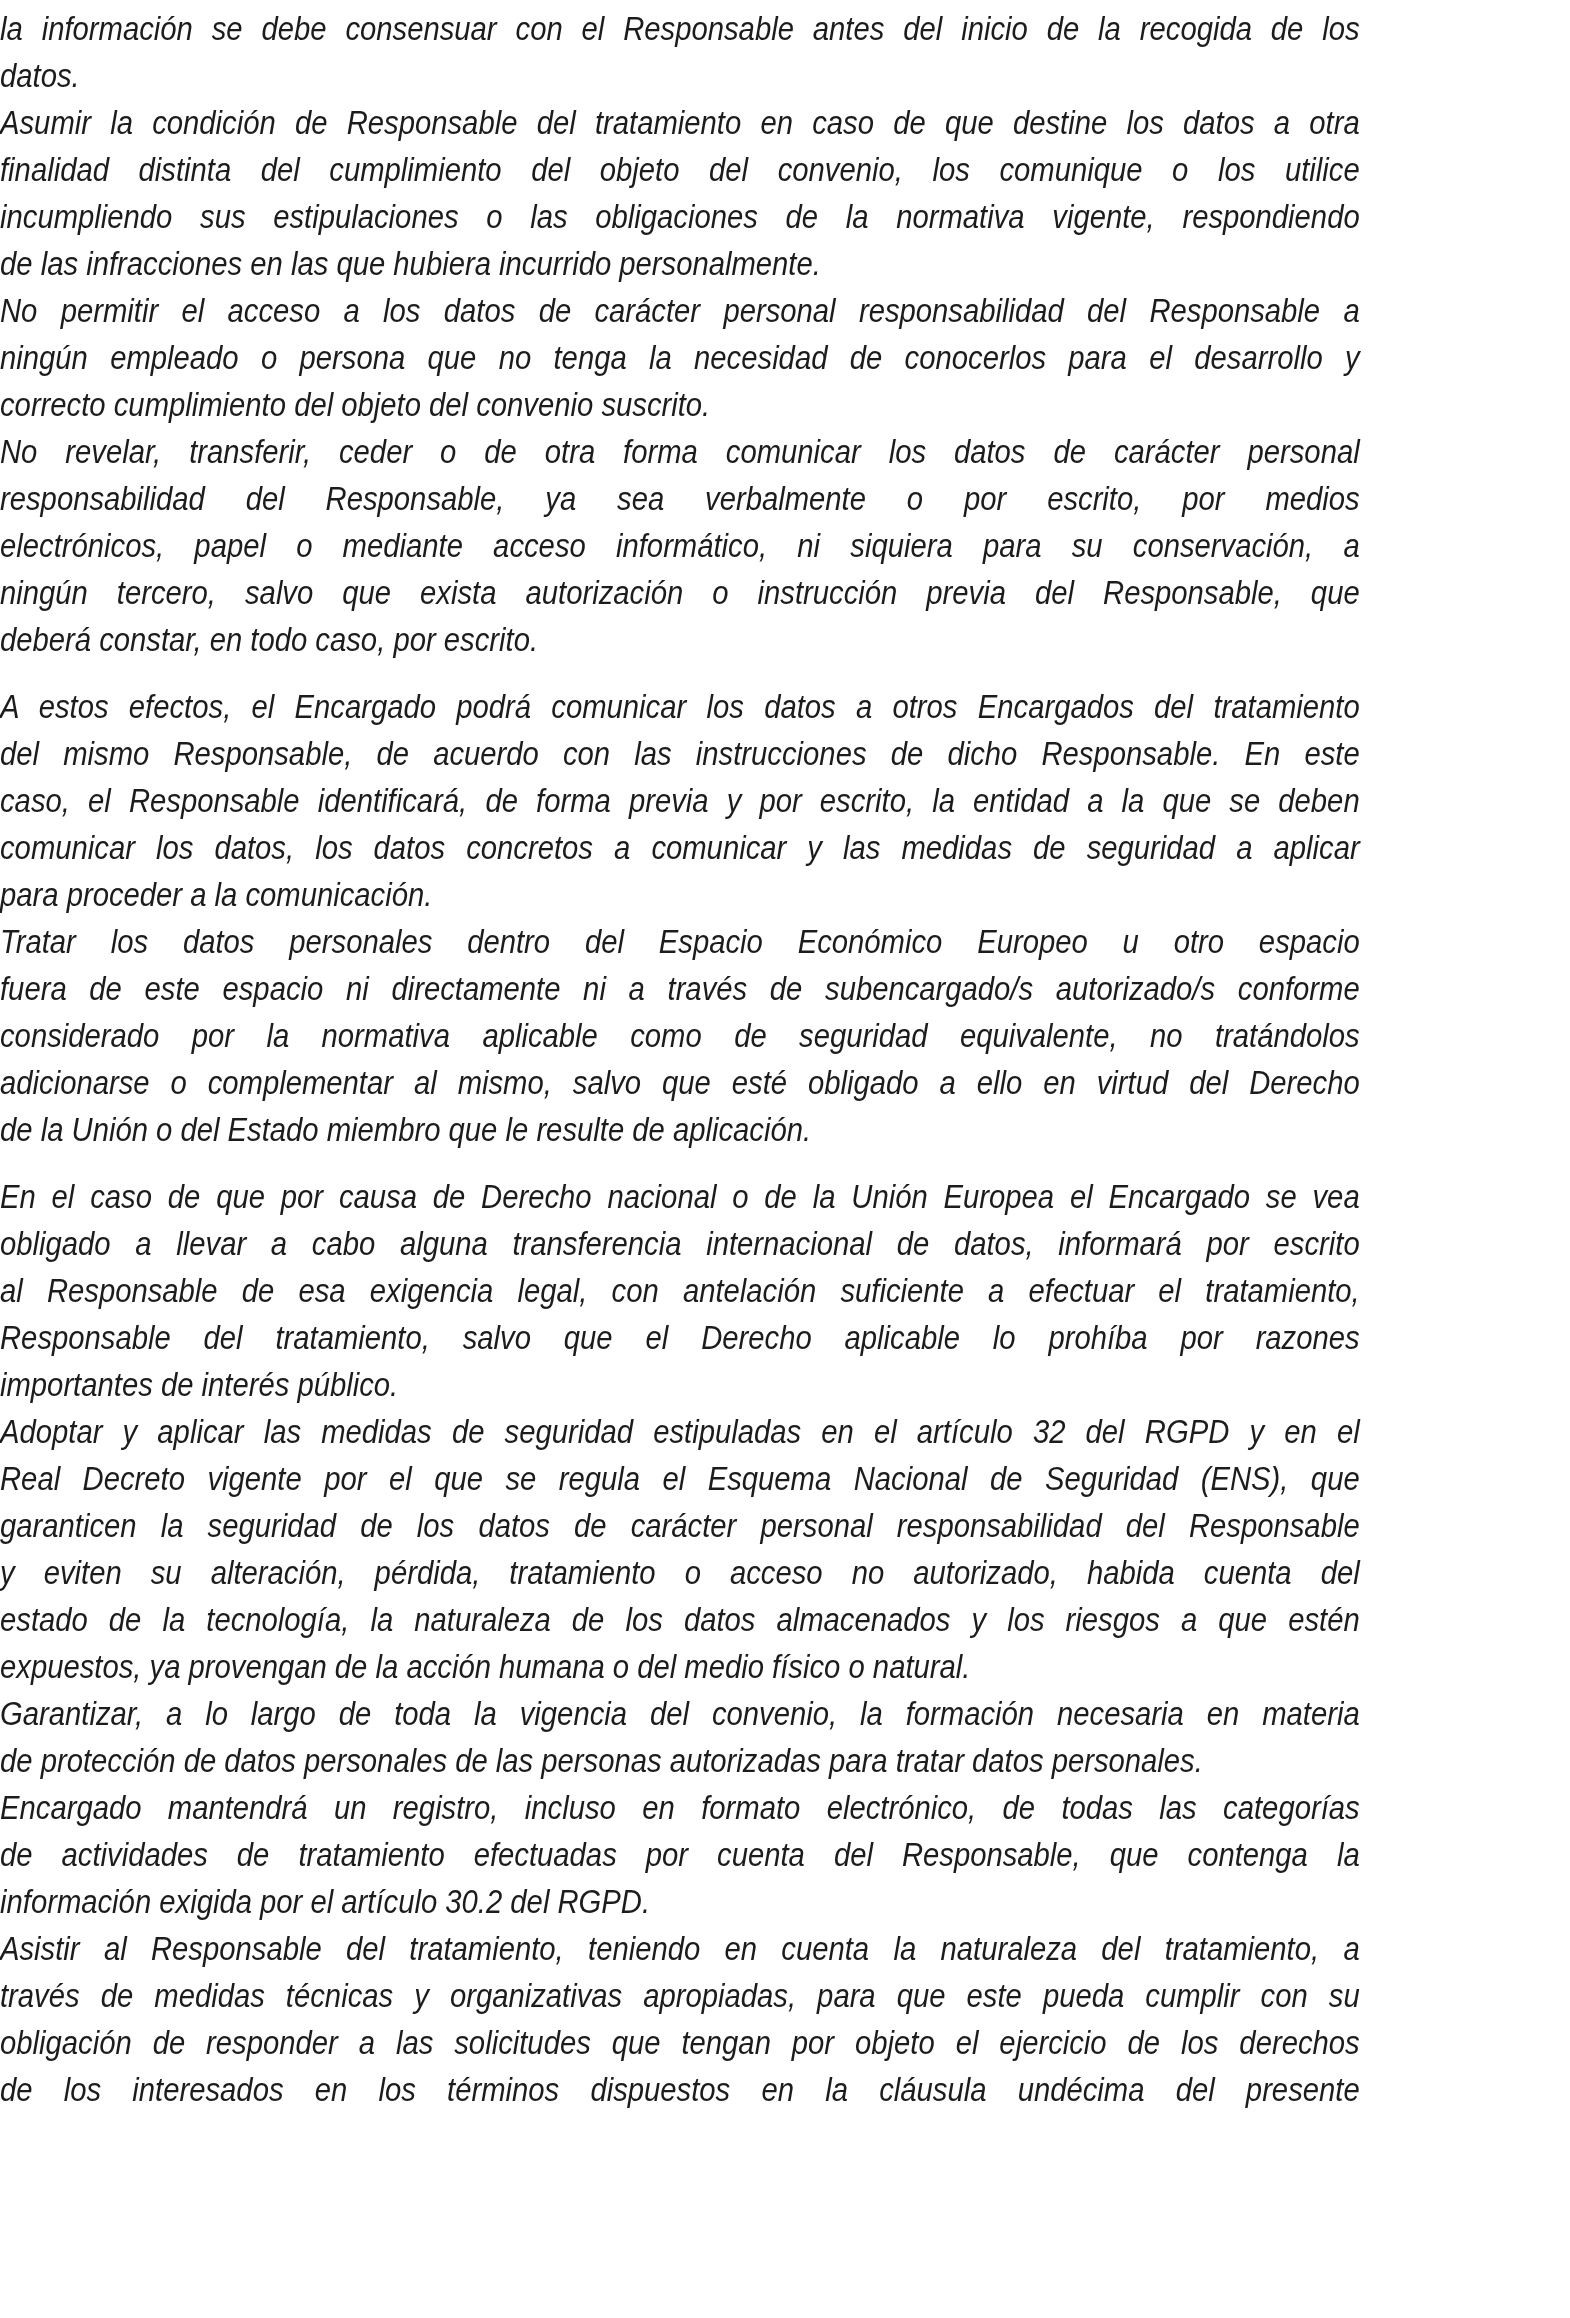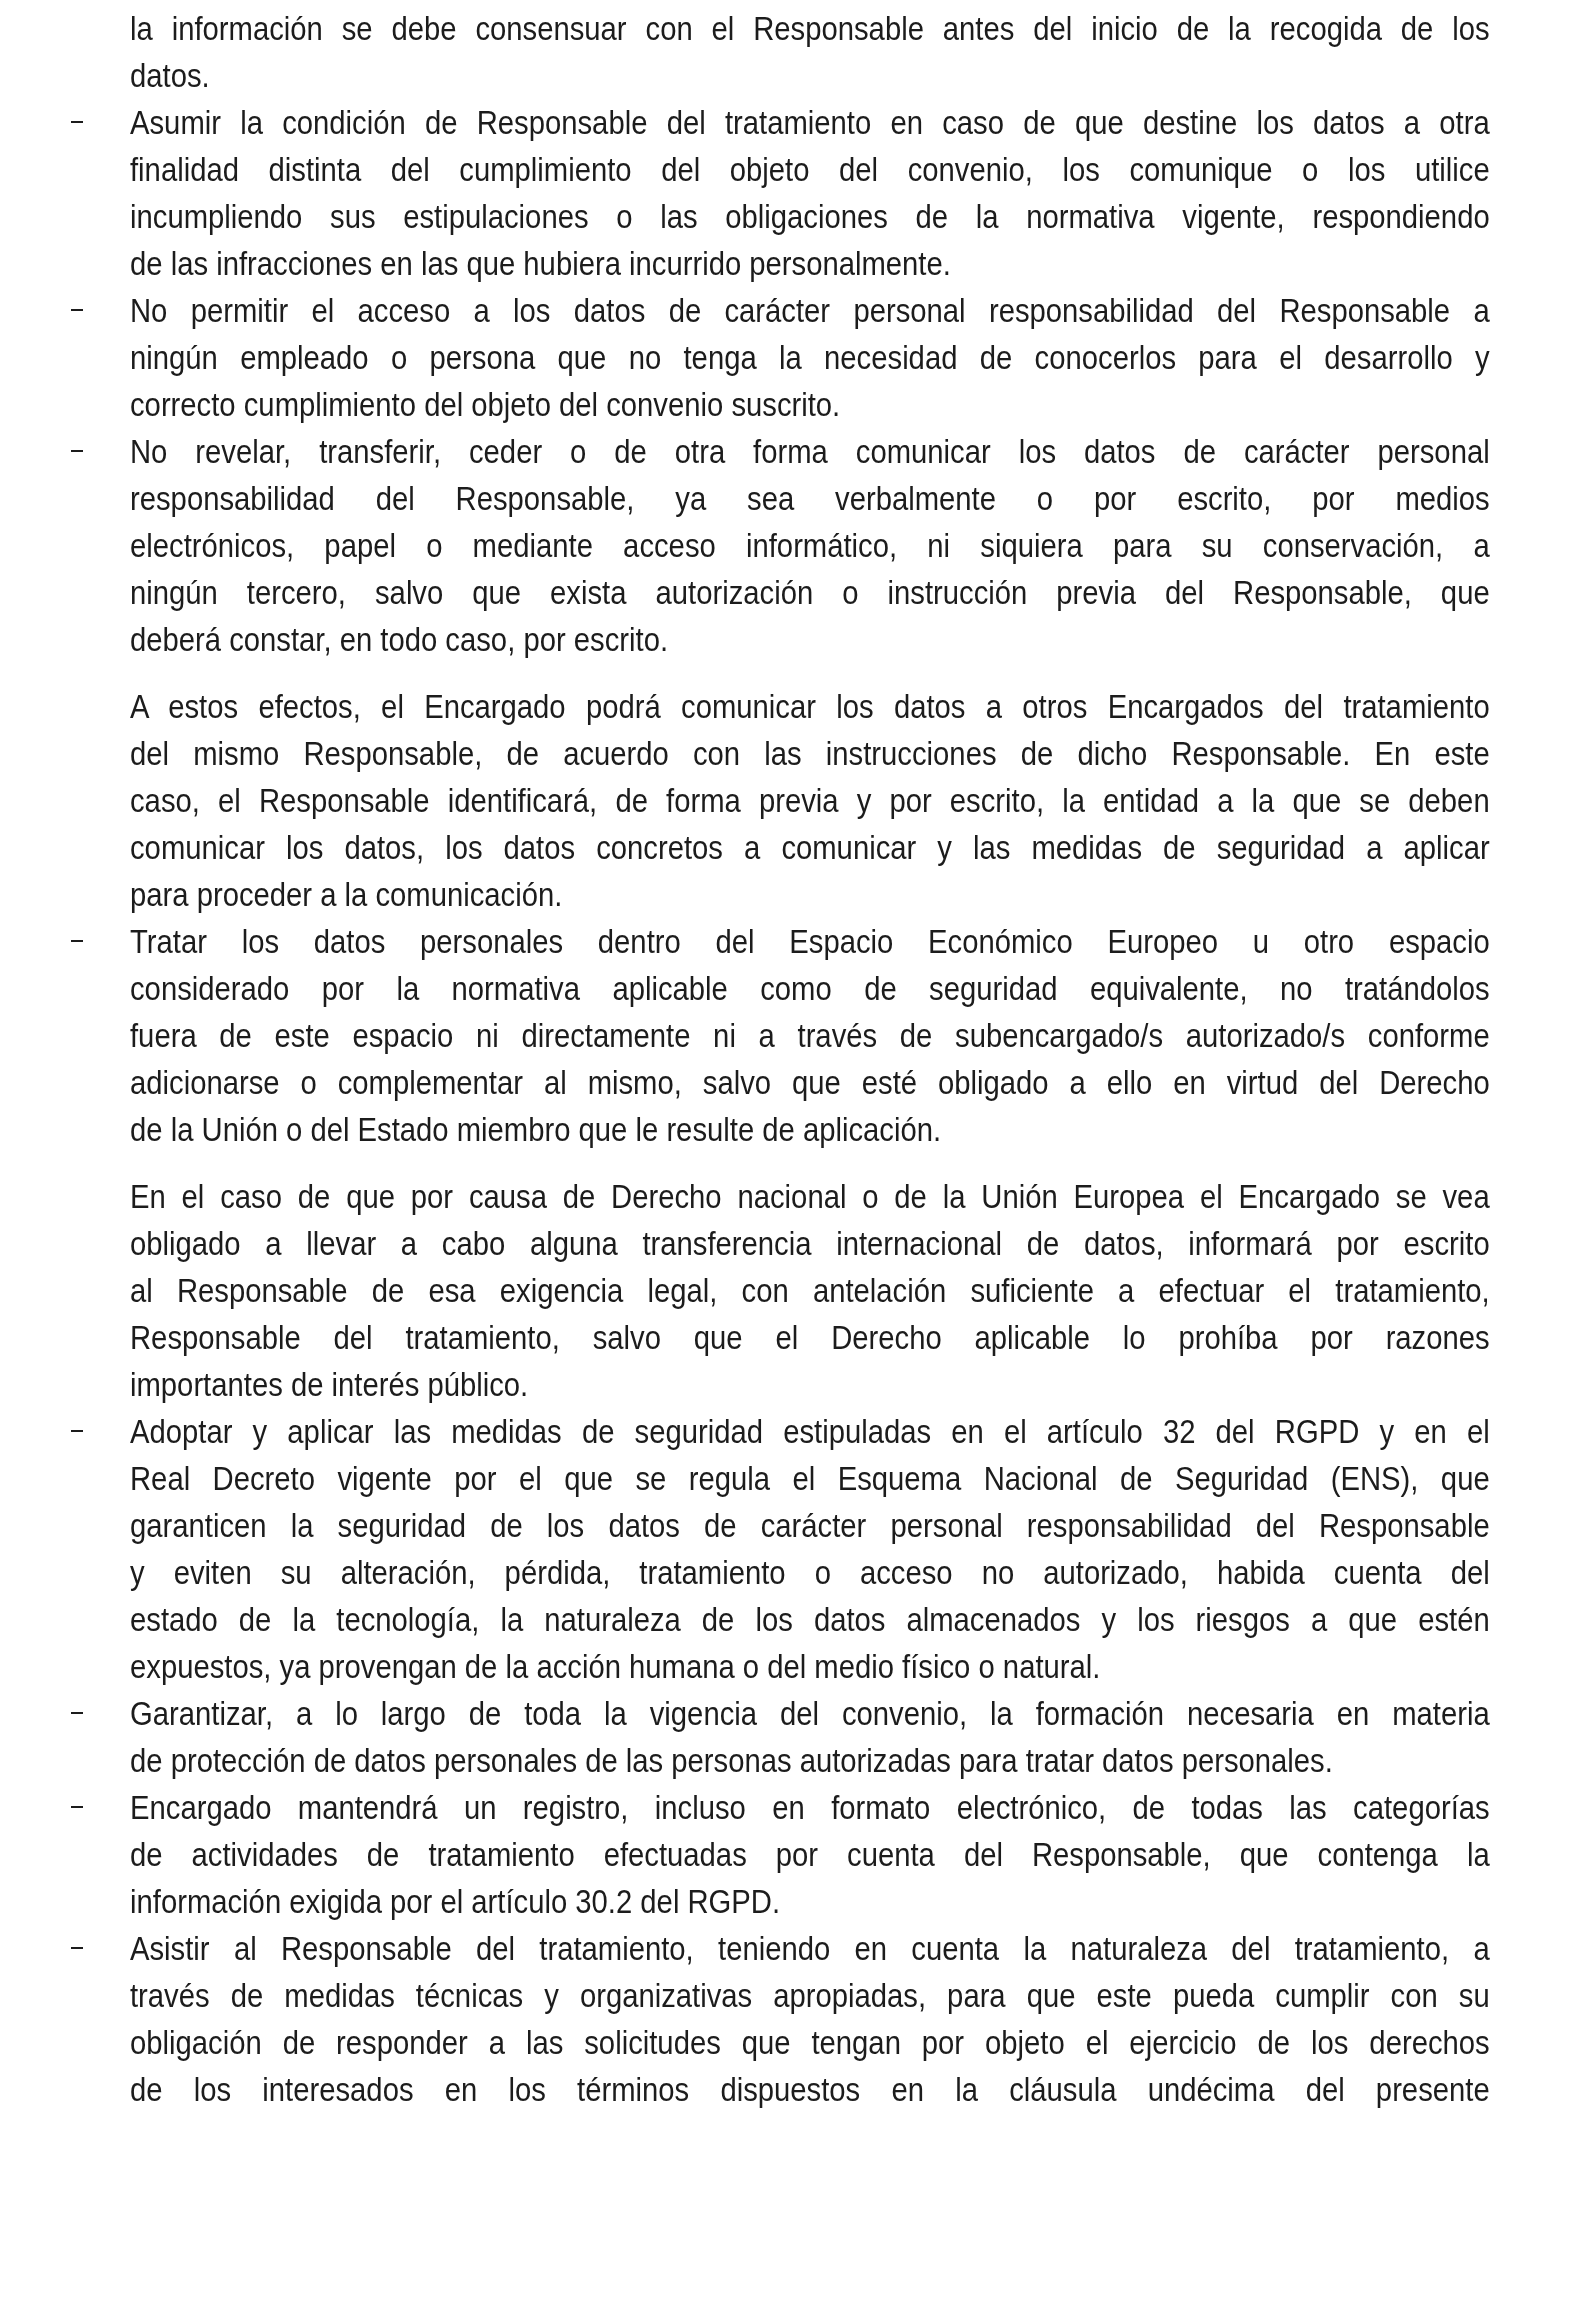--- a/index.html
+++ b/index.html
@@ -16,22 +16,22 @@
     font-family: "Liberation Sans", "DejaVu Sans", sans-serif;
   }
   .page {
     position: absolute;
     left: 0;
     top: 4.9px;
     width: 1571px;
   }
   .block {
     position: relative;
-    margin-left: 130px;
     width: 1360px;
+    font-style: italic;
   }
   .block.gap {
     margin-top: 20px;
   }
   .line {
     height: 47px;
     line-height: 47px;
     width: 1360px;
     overflow: visible;
     white-space: nowrap;
@@ -110,22 +110,22 @@
     <div class="line"><span class="txt">A estos efectos, el Encargado podrá comunicar los datos a otros Encargados del tratamiento</span></div>
     <div class="line"><span class="txt">del mismo Responsable, de acuerdo con las instrucciones de dicho Responsable. En este</span></div>
     <div class="line"><span class="txt">caso, el Responsable identificará, de forma previa y por escrito, la entidad a la que se deben</span></div>
     <div class="line"><span class="txt">comunicar los datos, los datos concretos a comunicar y las medidas de seguridad a aplicar</span></div>
     <div class="line last"><span class="txt">para proceder a la comunicación.</span></div>
   </div>
 
   <div class="block">
     <span class="dash"></span>
     <div class="line"><span class="txt">Tratar los datos personales dentro del Espacio Económico Europeo u otro espacio</span></div>
+    <div class="line"><span class="txt">fuera de este espacio ni directamente ni a través de subencargado/s autorizado/s conforme</span></div>
     <div class="line"><span class="txt">considerado por la normativa aplicable como de seguridad equivalente, no tratándolos</span></div>
-    <div class="line"><span class="txt">fuera de este espacio ni directamente ni a través de subencargado/s autorizado/s conforme</span></div>
     <div class="line"><span class="txt">adicionarse o complementar al mismo, salvo que esté obligado a ello en virtud del Derecho</span></div>
     <div class="line last"><span class="txt">de la Unión o del Estado miembro que le resulte de aplicación.</span></div>
   </div>
 
   <div class="block gap">
     <div class="line"><span class="txt">En el caso de que por causa de Derecho nacional o de la Unión Europea el Encargado se vea</span></div>
     <div class="line"><span class="txt">obligado a llevar a cabo alguna transferencia internacional de datos, informará por escrito</span></div>
     <div class="line"><span class="txt">al Responsable de esa exigencia legal, con antelación suficiente a efectuar el tratamiento,</span></div>
     <div class="line"><span class="txt">Responsable del tratamiento, salvo que el Derecho aplicable lo prohíba por razones</span></div>
     <div class="line last"><span class="txt">importantes de interés público.</span></div>

